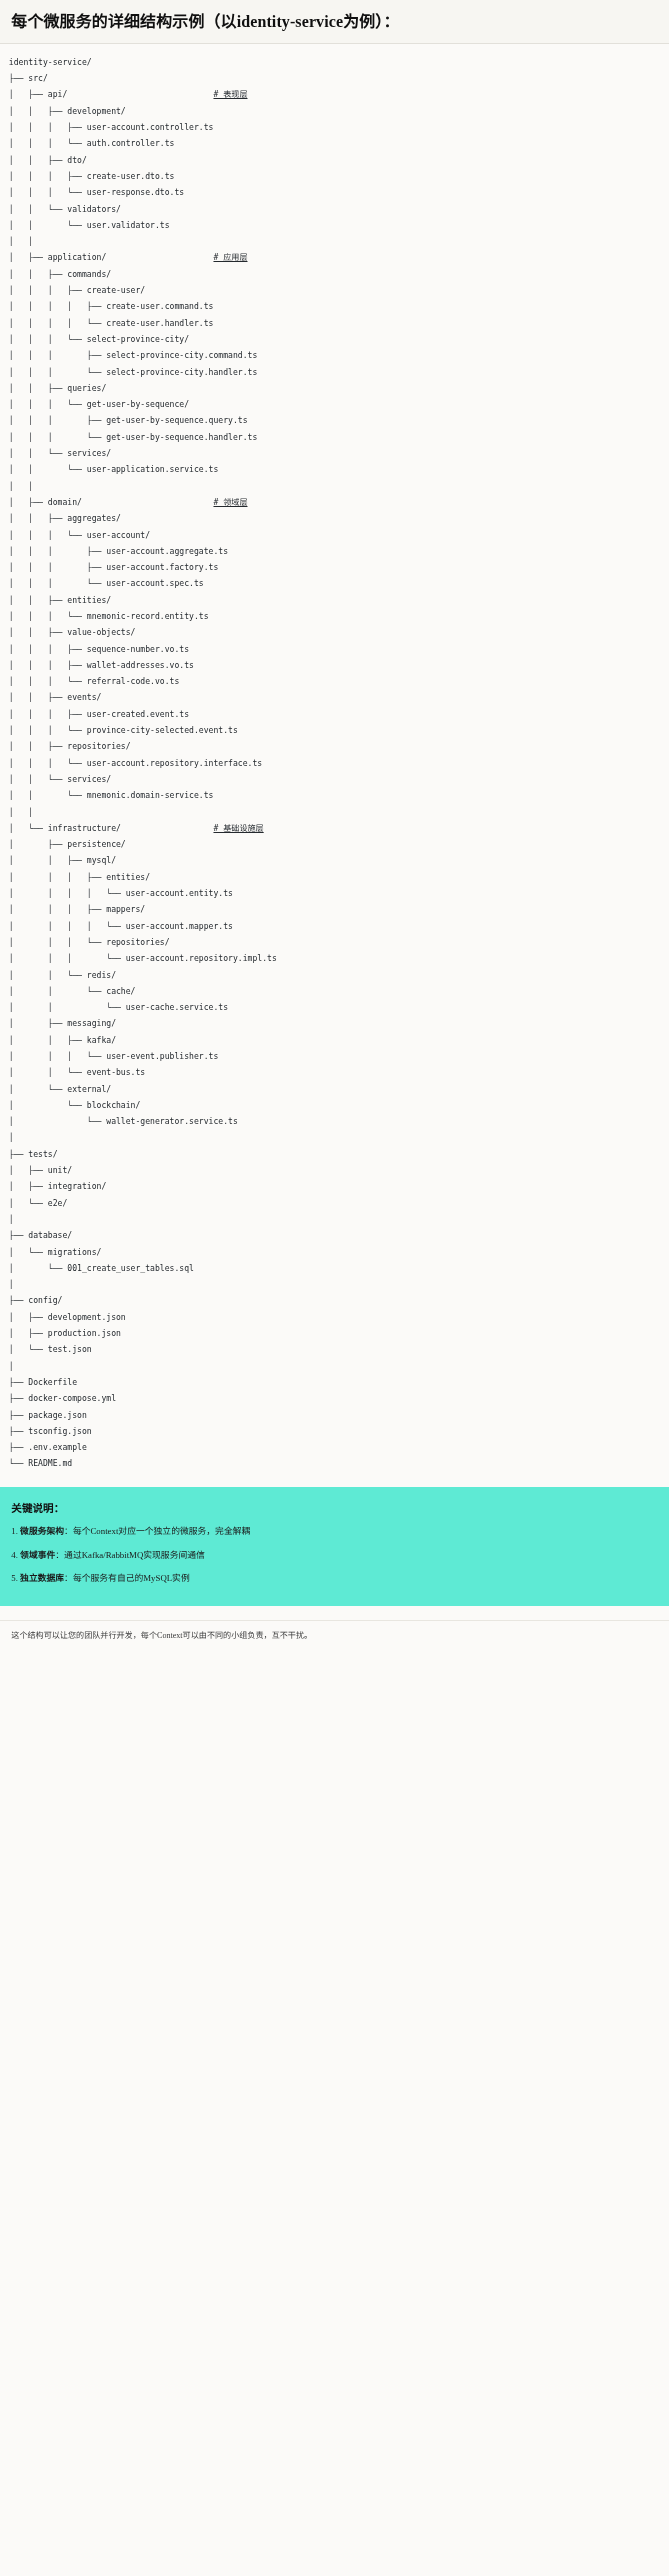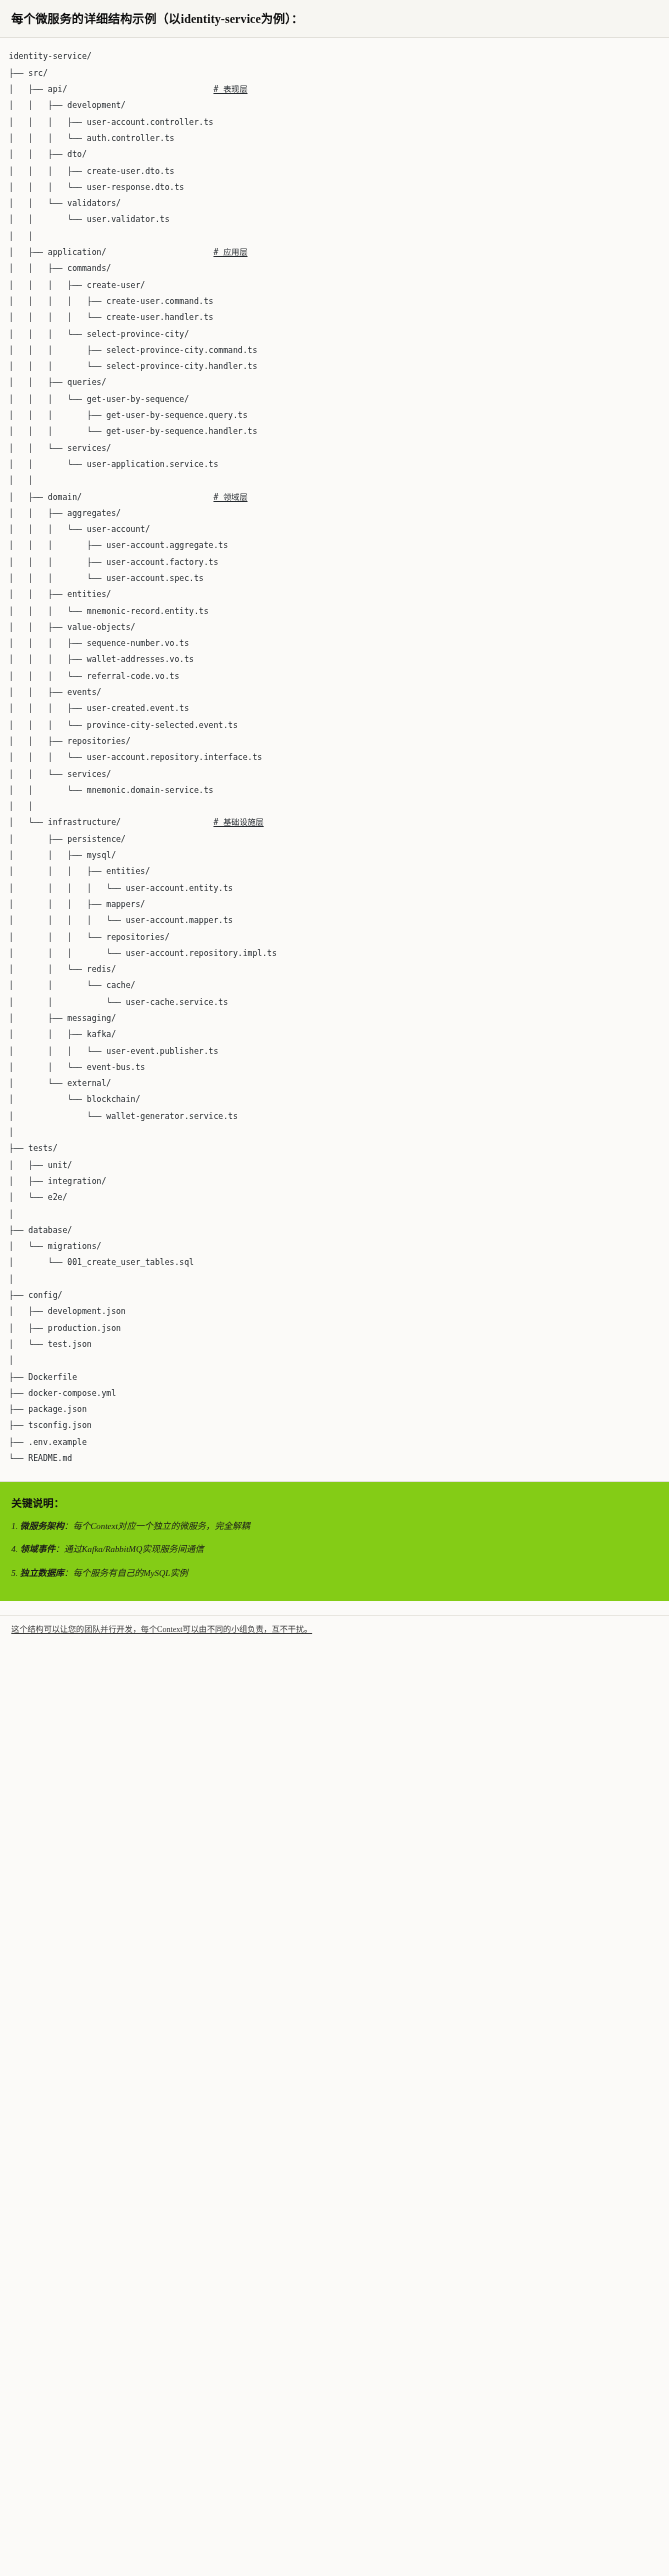--- a/index.html
+++ b/index.html
@@ -16,21 +16,21 @@
   }
 
   
   .doc-header {
     background: #f7f6f2;
     padding: 11.3px 11.3px 10px 11.3px;
     border-bottom: 0.6px solid #e2e0da;
   }
   .doc-header h1 {
     margin: 0;
-    font-size: 12px;
+    font-size: 16px;
     font-weight: 700;
     line-height: 1.35;
     letter-spacing: 0.1px;
     color: #101010;
     font-family: "Liberation Serif", "DejaVu Serif", serif;
   }
 
   
   .tree-block {
     background: #fbfaf8;
@@ -54,36 +54,35 @@
   
   .rule {
     height: 0.6px;
     background: #e2e0da;
     border: 0;
     margin: 3.8px 0 0 0;
   }
 
   
   .notes {
-    background: #84cc16;
+    background: #5eead4;
     padding: 12.5px 11.3px 10px 11.3px;
   }
   .notes h2 {
     margin: 0 0 10px 0;
     font-size: 10.6px;
     font-weight: 700;
     color: #101010;
     font-family: "Liberation Serif", "DejaVu Serif", serif;
   }
   ol.note-list {
     margin: 0;
     padding: 0;
     list-style: none;
     counter-reset: noteidx;
-    font-style: italic;
   }
   ol.note-list li {
     margin: 0 0 10.6px 0;
     font-size: 8.8px;
     line-height: 1.5;
     color: #1a1a1a;
     font-family: "Liberation Serif", "DejaVu Serif", serif;
   }
   ol.note-list li .num {
     font-weight: 400;
@@ -97,21 +96,20 @@
 
   .closing {
     margin: 13.8px 0 0 0;
     padding: 8.8px 11.3px 11.3px 11.3px;
     font-size: 8.1px;
     line-height: 1.6;
     color: #3a3a3a;
     background: #fbfaf8;
     border-top: 0.6px solid #e8e6e0;
     font-family: "Liberation Serif", "DejaVu Serif", serif;
-    text-decoration: underline;
   }
 </style>
 </head>
 <body>
 
 <div class="doc-header">
   <h1>每个微服务的详细结构示例（以identity-service为例）：</h1>
 </div>
 
 <div class="tree-block">

